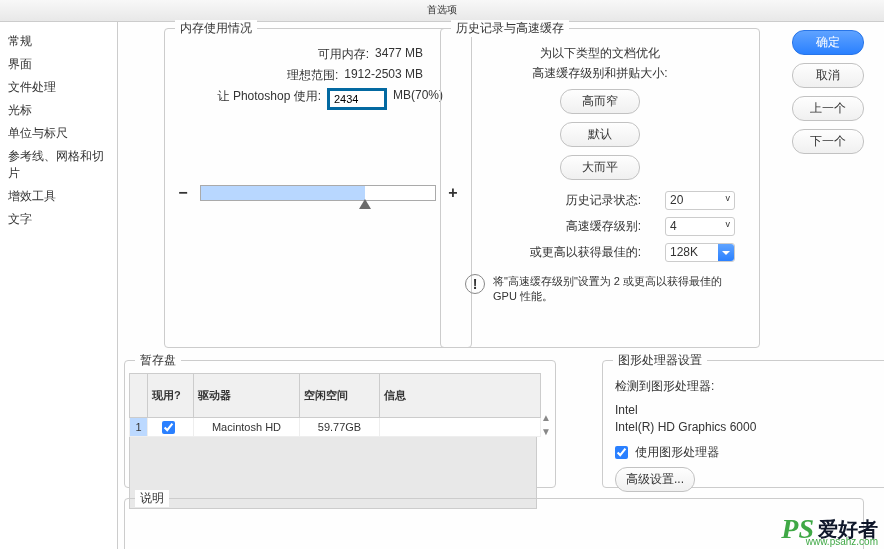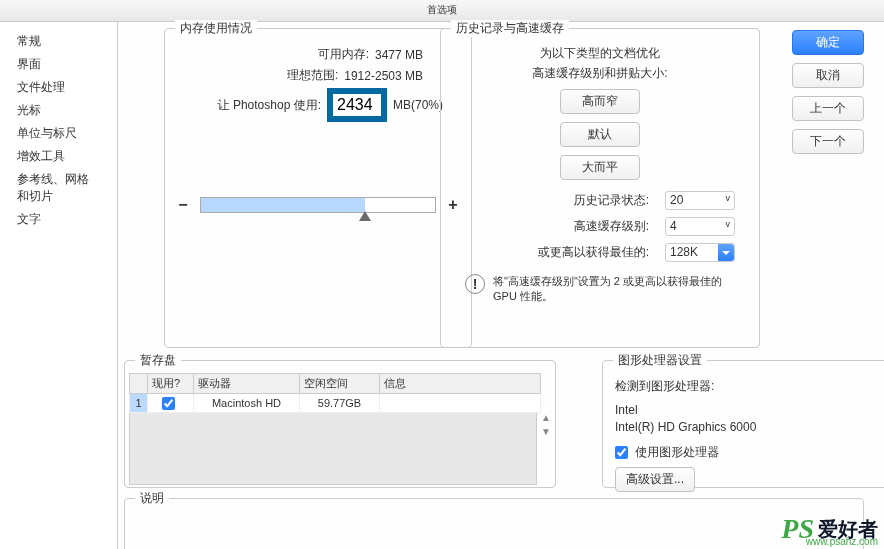--- a/index.html
+++ b/index.html
@@ -1,57 +1,57 @@
 <!DOCTYPE html>
 <html><head>
 <meta charset="utf-8">
 <style>
 * { box-sizing: border-box; margin: 0; padding: 0; font-family: "Helvetica Neue", Arial, sans-serif; }
 body { width: 884px; height: 549px; background: #fefefe; font-size: 12px; color: #333; position: relative; overflow: hidden; }
 .titlebar { height: 22px; background: linear-gradient(#f8f8f8, #e8e8e8); text-align: center; line-height: 20px; font-size: 10px; border-bottom: 1px solid #ccc; }
 .container { display: flex; height: calc(100% - 22px); }
 .sidebar { width: 118px; background: #fff; border-right: 1px solid #ccc; padding-top: 8px; }
-.sidebar-item { padding: 3px 17px; font-size: 12px; cursor: pointer; }
+.sidebar-item { padding: 3px 8px; font-size: 12px; cursor: pointer; }
 .sidebar-item.selected { background: #b8d8ff; }
 .content { flex: 1; padding: 8px 10px; position: relative; }
 .right-btns { position: absolute; right: 12px; top: 8px; width: 80px; }
-.btn { display: inline-block; background: linear-gradient(#fefefe, #f0f0f0); border: 1px solid #c2c2c2; border-radius: 4px; padding: 3px 10px; font-size: 12px; cursor: pointer; min-width: 64px; text-align: center; }
+.btn { display: inline-block; background: linear-gradient(#fefefe, #f0f0f0); border: 1px solid #c2c2c2; border-radius: 12px; padding: 3px 10px; font-size: 12px; cursor: pointer; min-width: 64px; text-align: center; }
 .btn.primary { background: linear-gradient(#5fa3ff, #2a80ff); color: #fff; border-color: #2875e8; width: 72px;}
 .right-btns .btn { display: block; width: 72px; margin-bottom: 8px; }
 .group { position: absolute; border: 1px solid #ccc; border-radius: 4px; }
 .group-title { position: absolute; top: -9px; left: 10px; background: #fefefe; padding: 0 5px; font-size: 12px; color: #333; }
 .mem { left: 6px; top: 6px; width: 308px; height: 320px; padding: 13px 10px; margin-left: 40px; }
 .hist { left: 322px; top: 6px; width: 320px; height: 320px; padding: 14px 10px; }
 .scratch { left: 6px; top: 338px; width: 432px; height: 128px; }
 .gpu { left: 448px; top: 338px; width: 298px; height: 128px; padding: 14px 12px; margin-left: 36px; }
 .desc { left: 6px; top: 476px; width: 740px; height: 56px; }
-.row { display: flex; align-items: center; margin: 4px 0; justify-content: flex-end; padding-right: 38px; }
+.row { display: flex; align-items: flex-start; margin: 4px 0; justify-content: flex-end; padding-right: 38px; }
 .lbl { text-align: right; margin-right: 6px; }
 .val { }
-.input-sm { width: 60px; border: 6px solid #0369a1; padding: 2px 4px; font-size: 16px; background:#fff; }
+.input-sm { width: 60px; border: 3px solid #0369a1; padding: 2px 4px; font-size: 11px; background:#fff; }
 .slider-row { display: flex; align-items: center; margin-top: 74px; gap: 10px; justify-content: center; }
 .minus, .plus { font-size: 16px; width: 14px; text-align: center; cursor: pointer; font-weight: bold; color:#333; }
 .slider-body { position: relative; width: 236px; }
 .slider { width: 236px; height: 16px; border: 1px solid #aaa; background: #fff; position: relative; }
 .slider-fill { position: absolute; left: 0; top: 0; height: 100%; background: #b8d7ff; }
 .slider-thumb { position: absolute; top: 14px; transform: translateX(-50%); width: 0; height: 0; border-left: 6px solid transparent; border-right: 6px solid transparent; border-bottom: 10px solid #6b6b6b; }
 .hist .hdr { text-align: center; margin: 2px 0 3px; }
 .hist .btns { text-align: center; }
 .hist .btns .btn { margin: 4px 8px; min-width: 80px; }
 .hist .kv { display: flex; align-items: center; justify-content: flex-end; margin: 7px 0; padding-right: 14px; }
-.hist .kv label { margin-right: 16px; }
+.hist .kv label { margin-right: 24px; }
 .select { border: 1px solid #ccc; border-radius: 3px; padding: 1px 4px; font-size: 12px; background: #fff; min-width: 70px; height:19px; }
 .select.blue-arrow { position: relative; }
 .select.blue-arrow::after { content: ""; position: absolute; right: 0; top: 0; bottom: 0; width: 16px; background: linear-gradient(#5fa3ff,#2a80ff); border-radius: 0 3px 3px 0; }
 .select.blue-arrow::before { content:""; position:absolute; right:4px; top:50%; transform:translateY(-50%); border-left:4px solid transparent; border-right:4px solid transparent; border-top:4px solid #fff; z-index:2;}
 .note-row { display: flex; align-items: flex-start; margin-top: 12px; padding: 0 14px; }
 .warn-icon { width:20px; height:20px; border-radius:50%; border:1px solid #888; display:flex; align-items:center; justify-content:center; font-weight:bold; margin-right:8px; flex-shrink:0; font-size:14px;}
 .note { font-size: 11px; line-height: 1.4; }
 .scratch table { width: calc(100% - 18px); border-collapse: collapse; font-size: 11px; margin: 12px 0 0 4px; }
-.scratch th { background: #f0f0f0; border: 1px solid #ccc; padding: 2px 4px; text-align: left; font-weight: normal; }
+.scratch th { background: #f0f0f0; border: 1px solid #ccc; padding: 14px 4px; text-align: left; font-weight: bold; }
 .scratch td { border: 1px solid #eee; padding: 2px 4px; background: #fff; text-align: center; }
 .scratch td.num { background: #bcd9ff; text-align: center; width: 18px; }
 .scratch .tbody-area { height: 72px; background: #e8e8e8; margin: 0 18px 6px 4px; border: 1px solid #ccc; border-top: none;}
 .scratch .arrows { position: absolute; right: 3px; top: 50%; transform: translateY(-50%); width: 12px;}
 .arrow-btn { width: 12px; height: 14px; display:flex; align-items:center; justify-content:center; cursor:pointer; color:#888; font-size:10px; }
 .checkbox { width: 13px; height: 13px; accent-color: #2a80ff; vertical-align: middle; margin-right: 4px; }
 .gpu .line { margin: 3px 0; }
 .watermark { position:absolute; right:6px; bottom:4px; display:flex; align-items:center; gap:4px; }
 .watermark .big { font-family: Georgia, serif; font-size:28px; font-weight:bold; font-style:italic; color:#3fa845; }
 .watermark .ch { font-size:20px; color:#0f172a; font-weight:bold; }
@@ -61,22 +61,22 @@
 <body>
 
 <div class="titlebar">首选项</div>
 <div class="container">
   <div class="sidebar">
     <div class="sidebar-item">常规</div>
     <div class="sidebar-item">界面</div>
     <div class="sidebar-item">文件处理</div>
     <div class="sidebar-item">光标</div>
     <div class="sidebar-item">单位与标尺</div>
+    <div class="sidebar-item">参考线、网格和切片</div>
     <div class="sidebar-item">增效工具</div>
-    <div class="sidebar-item">参考线、网格和切片</div>
     <div class="sidebar-item">文字</div>
   </div>
 
   <div class="content">
     <div class="right-btns">
       <span class="btn primary">确定</span>
       <span class="btn">取消</span>
       <span class="btn">上一个</span>
       <span class="btn">下一个</span>
     </div>

